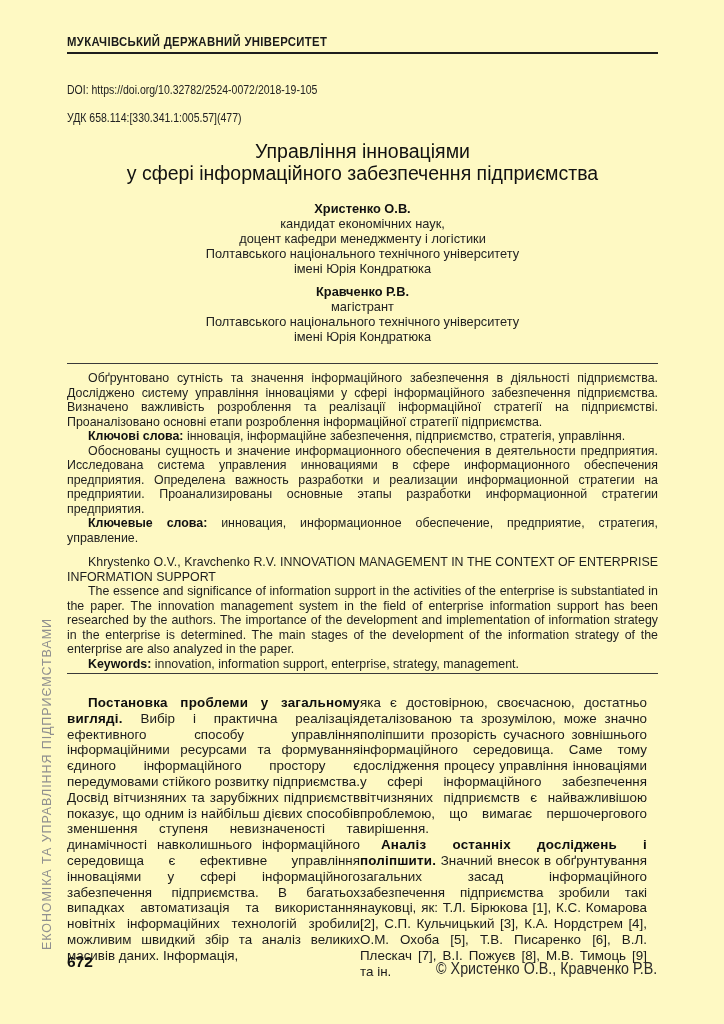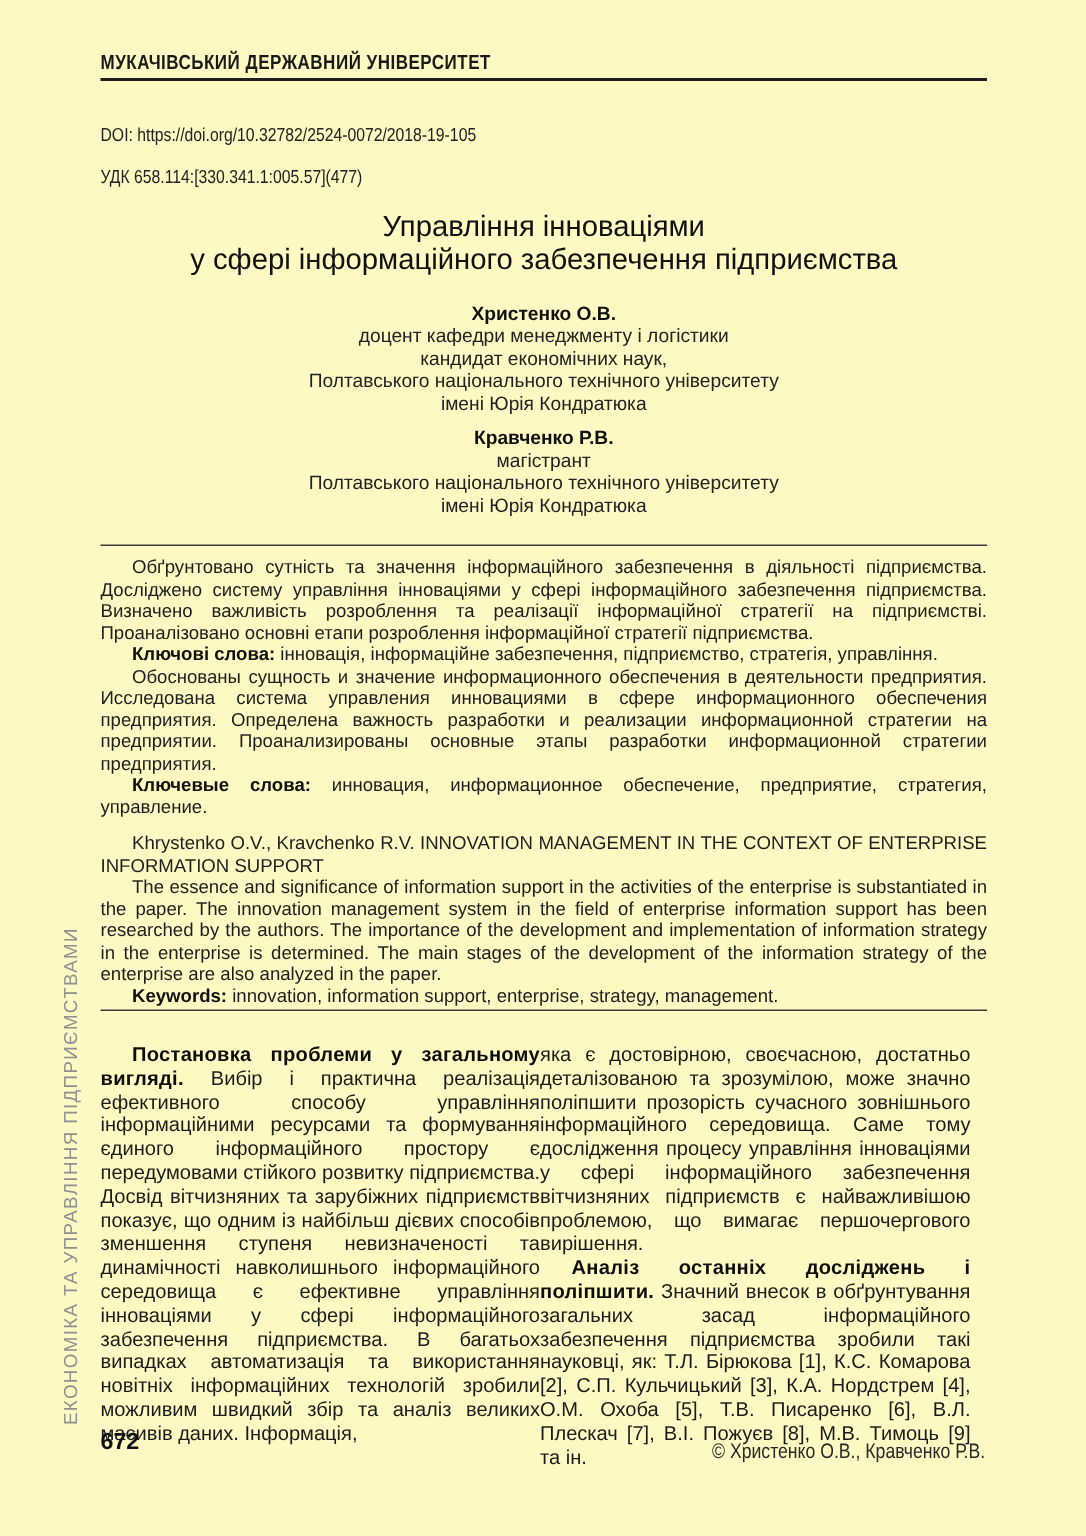--- a/index.html
+++ b/index.html
@@ -56,21 +56,21 @@
     position:absolute;left:40px;top:654px;height:296px;
     writing-mode:vertical-rl;transform:rotate(180deg);
     font-size:12.5px;letter-spacing:0.9px;color:#8f8f8f;white-space:nowrap;
   }
   .page-number{
     position:absolute;left:67px;top:953px;
     font-size:15.5px;font-weight:700;color:#111;
   }
   .copyright{
     position:absolute;right:67px;top:959px;
-    font-size:14px;color:#2a2a2a;
+    font-size:17px;color:#2a2a2a;
   }
 </style>
 </head>
 <body>
 
 <div class="page">
 
   <div class="running-head-text">
     <span class="cond">МУКАЧІВСЬКИЙ ДЕРЖАВНИЙ УНІВЕРСИТЕТ</span>
   </div>
@@ -83,22 +83,22 @@
     <span class="cond">УДК 658.114:[330.341.1:005.57](477)</span>
   </div>
 
   <h1 class="article-title">
     <span>Управління інноваціями</span><br>
     <span>у сфері інформаційного забезпечення підприємства</span>
   </h1>
 
   <div class="authors">
     <div class="a-name">Христенко О.В.</div>
+    <div class="a-line">кандидат економічних наук,</div>
     <div class="a-line">доцент кафедри менеджменту і логістики</div>
-    <div class="a-line">кандидат економічних наук,</div>
     <div class="a-line">Полтавського національного технічного університету</div>
     <div class="a-line">імені Юрія Кондратюка</div>
     <div class="a-name a-group2">Кравченко Р.В.</div>
     <div class="a-line">магістрант</div>
     <div class="a-line">Полтавського національного технічного університету</div>
     <div class="a-line">імені Юрія Кондратюка</div>
   </div>
 
   <div class="rule rule-abs-top"></div>
 

